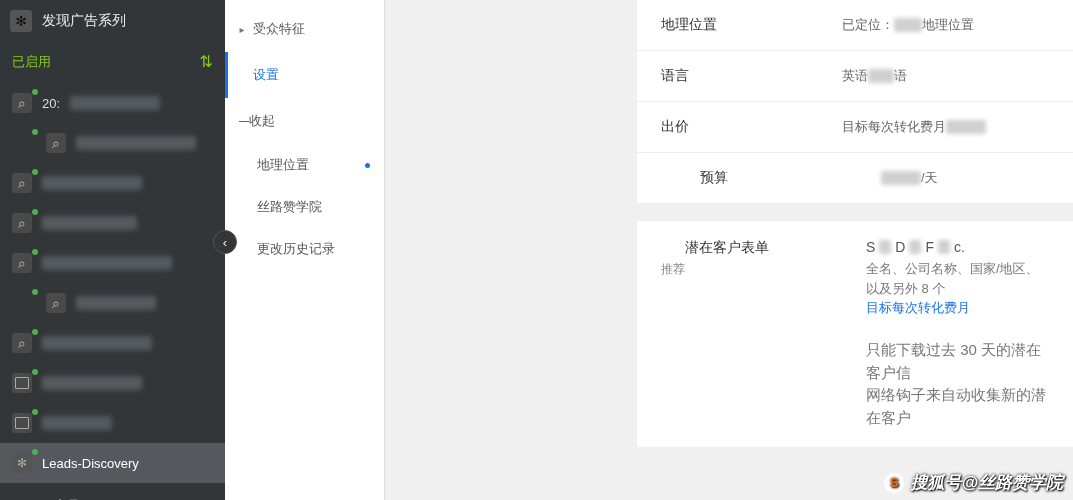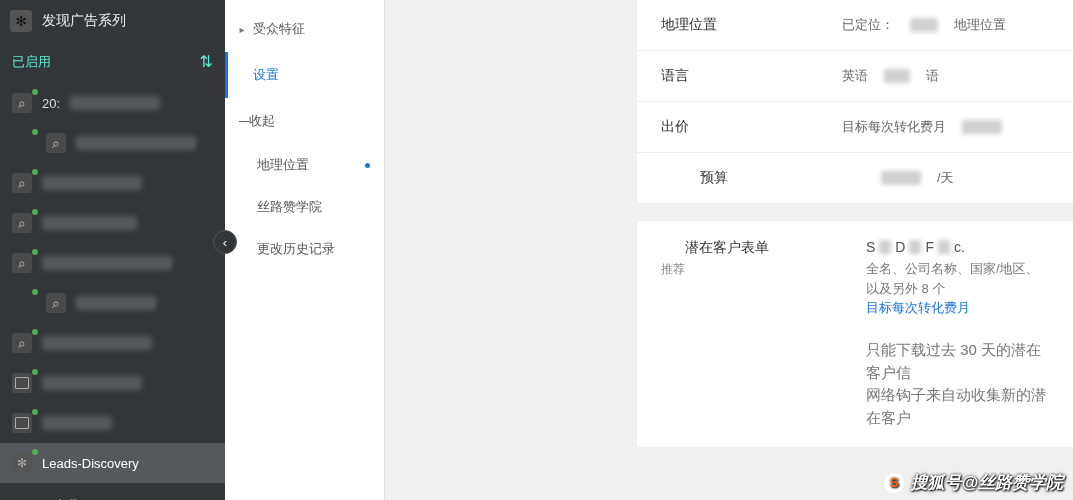--- a/index.html
+++ b/index.html
@@ -10,21 +10,21 @@
   width: 225px; height: 500px; background: #323639; color: #ccc; position: relative; flex-shrink: 0;
 }
 .title-row {
   display: flex; align-items: center; padding: 10px 10px; font-size: 14px; color: #eee; gap: 10px;
 }
 .title-icon {
   width: 22px; height: 22px; background: #555; border-radius: 3px; display: flex; align-items: center; justify-content: center;
   color: #111; font-size: 14px;
 }
 .status-row {
-  display: flex; align-items: center; justify-content: space-between; padding: 10px 12px; font-size: 13px; color: #5eead4; text-align: center;
+  display: flex; align-items: center; justify-content: space-between; padding: 10px 12px; font-size: 13px; color: #84cc16; text-align: center;
 }
 .status-swap { font-size: 16px; }
 .camp-list { padding: 2px 0 0 0; }
 .camp-item {
   display: flex; align-items: center; gap: 10px; padding: 10px 12px; font-size: 13px; color: #ddd; position: relative;
 }
 .camp-item .dot { width: 6px; height: 6px; border-radius: 50%; background: #4caf50; position: absolute; left: 32px; top: 6px; }
 .cicon {
   width: 20px; height: 20px; border-radius: 3px; display: flex; align-items: center; justify-content: center;
   font-size: 12px; background: #4a4a4a; color: #bbb;
@@ -63,21 +63,21 @@
 
 
 .main { flex: 1; background: #f0f0f0; position: relative; overflow: hidden; }
 .card {
   background: #fff; margin: 0 0 18px 0; position: relative;
 }
 .main-inner { position: absolute; left: 252px; right: 0; top: 0; bottom: 0; overflow: hidden; }
 .kv-row { display: flex; align-items: center; padding: 16px 0; border-bottom: 1px solid #eee; }
 .kv-row:last-child { border-bottom: none; padding-left: 39px; }
 .kv-label { width: 205px; padding-left: 24px; font-size: 14px; color: #333; }
-.kv-val { font-size: 13px; color: #666; display: flex; align-items: center; gap: 16px; }
+.kv-val { font-size: 13px; color: #666; display: flex; align-items: center; gap: 0; }
 .blur-chip { background: #d0d0d0; height: 14px; border-radius: 2px; filter: blur(2px); display:inline-block; }
 
 .lead-card { background: #fff; padding: 18px 24px; display: flex; }
 .lead-left { width: 205px; }
 .lead-left .h { font-size: 14px; color: #333; margin-left: 24px; }
 .lead-left .sub { font-size: 12px; color: #888; margin-top: 4px; }
 .lead-right { flex: 1; }
 .lead-right .title { font-size: 14px; color: #555; margin-bottom: 4px; display:flex; align-items:center; gap:4px;}
 .lead-right .desc { font-size: 13px; color: #777; line-height: 1.5; }
 .lead-right a { color: #1a73e8; text-decoration: none; font-size: 13px; }

